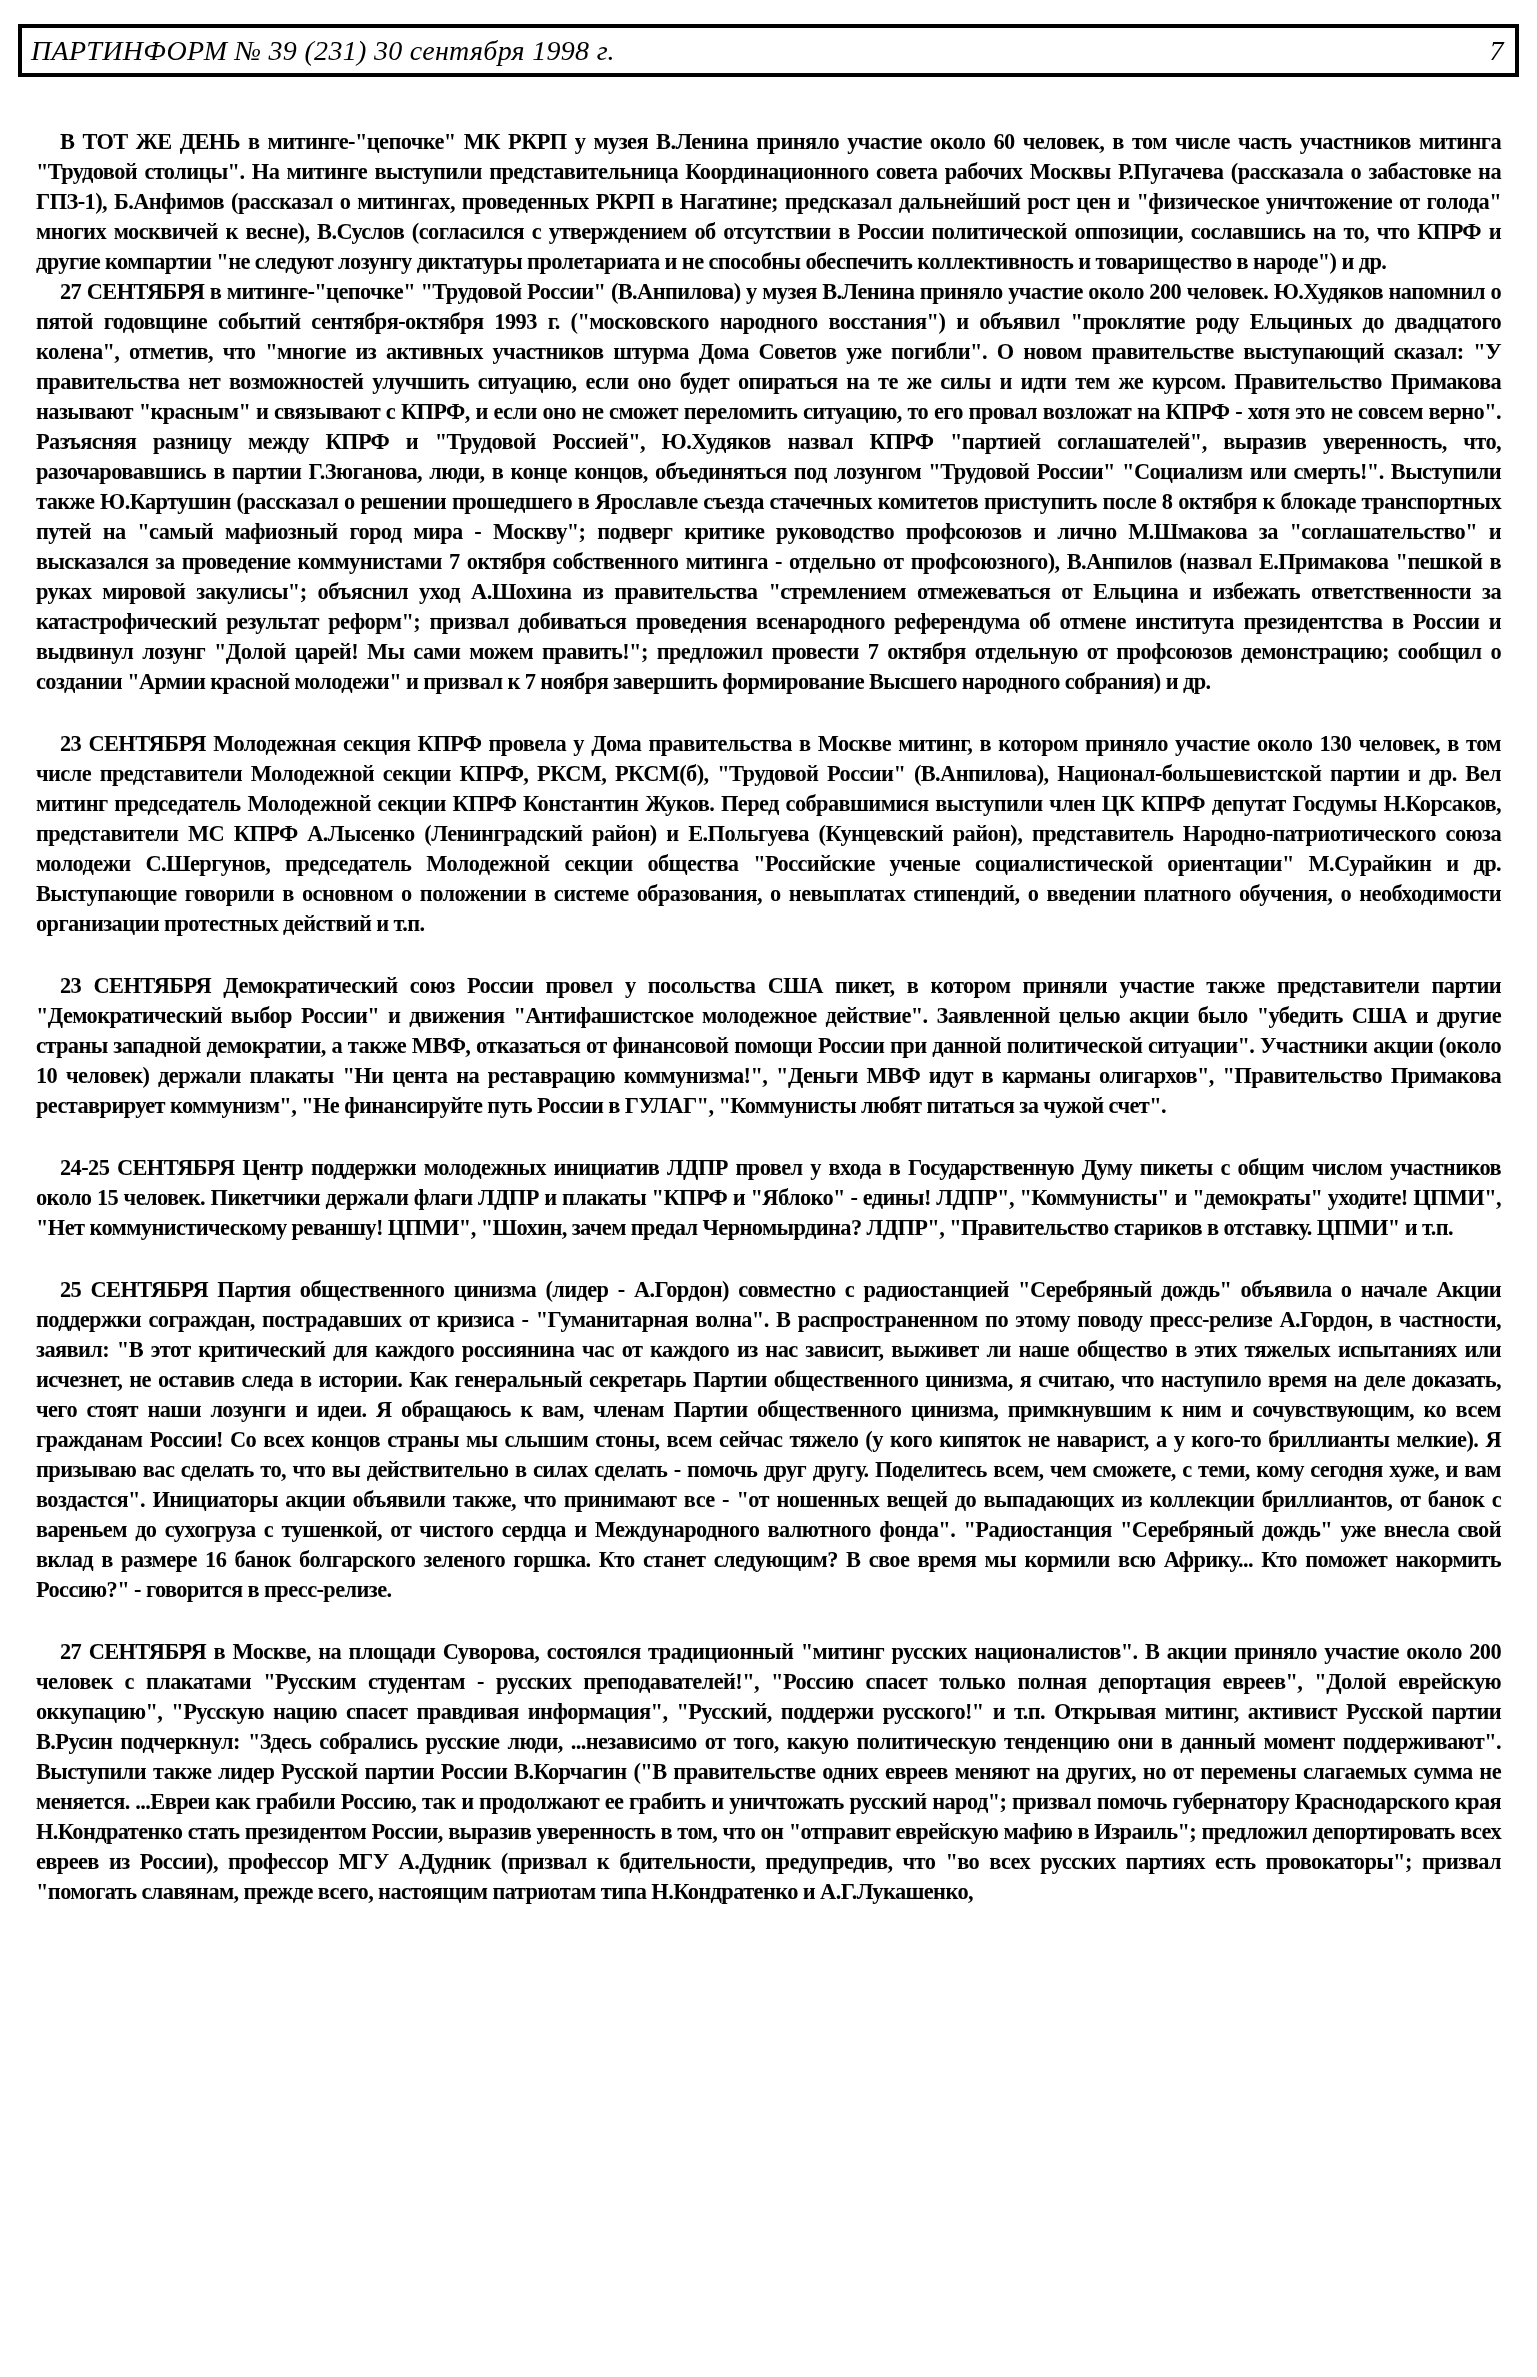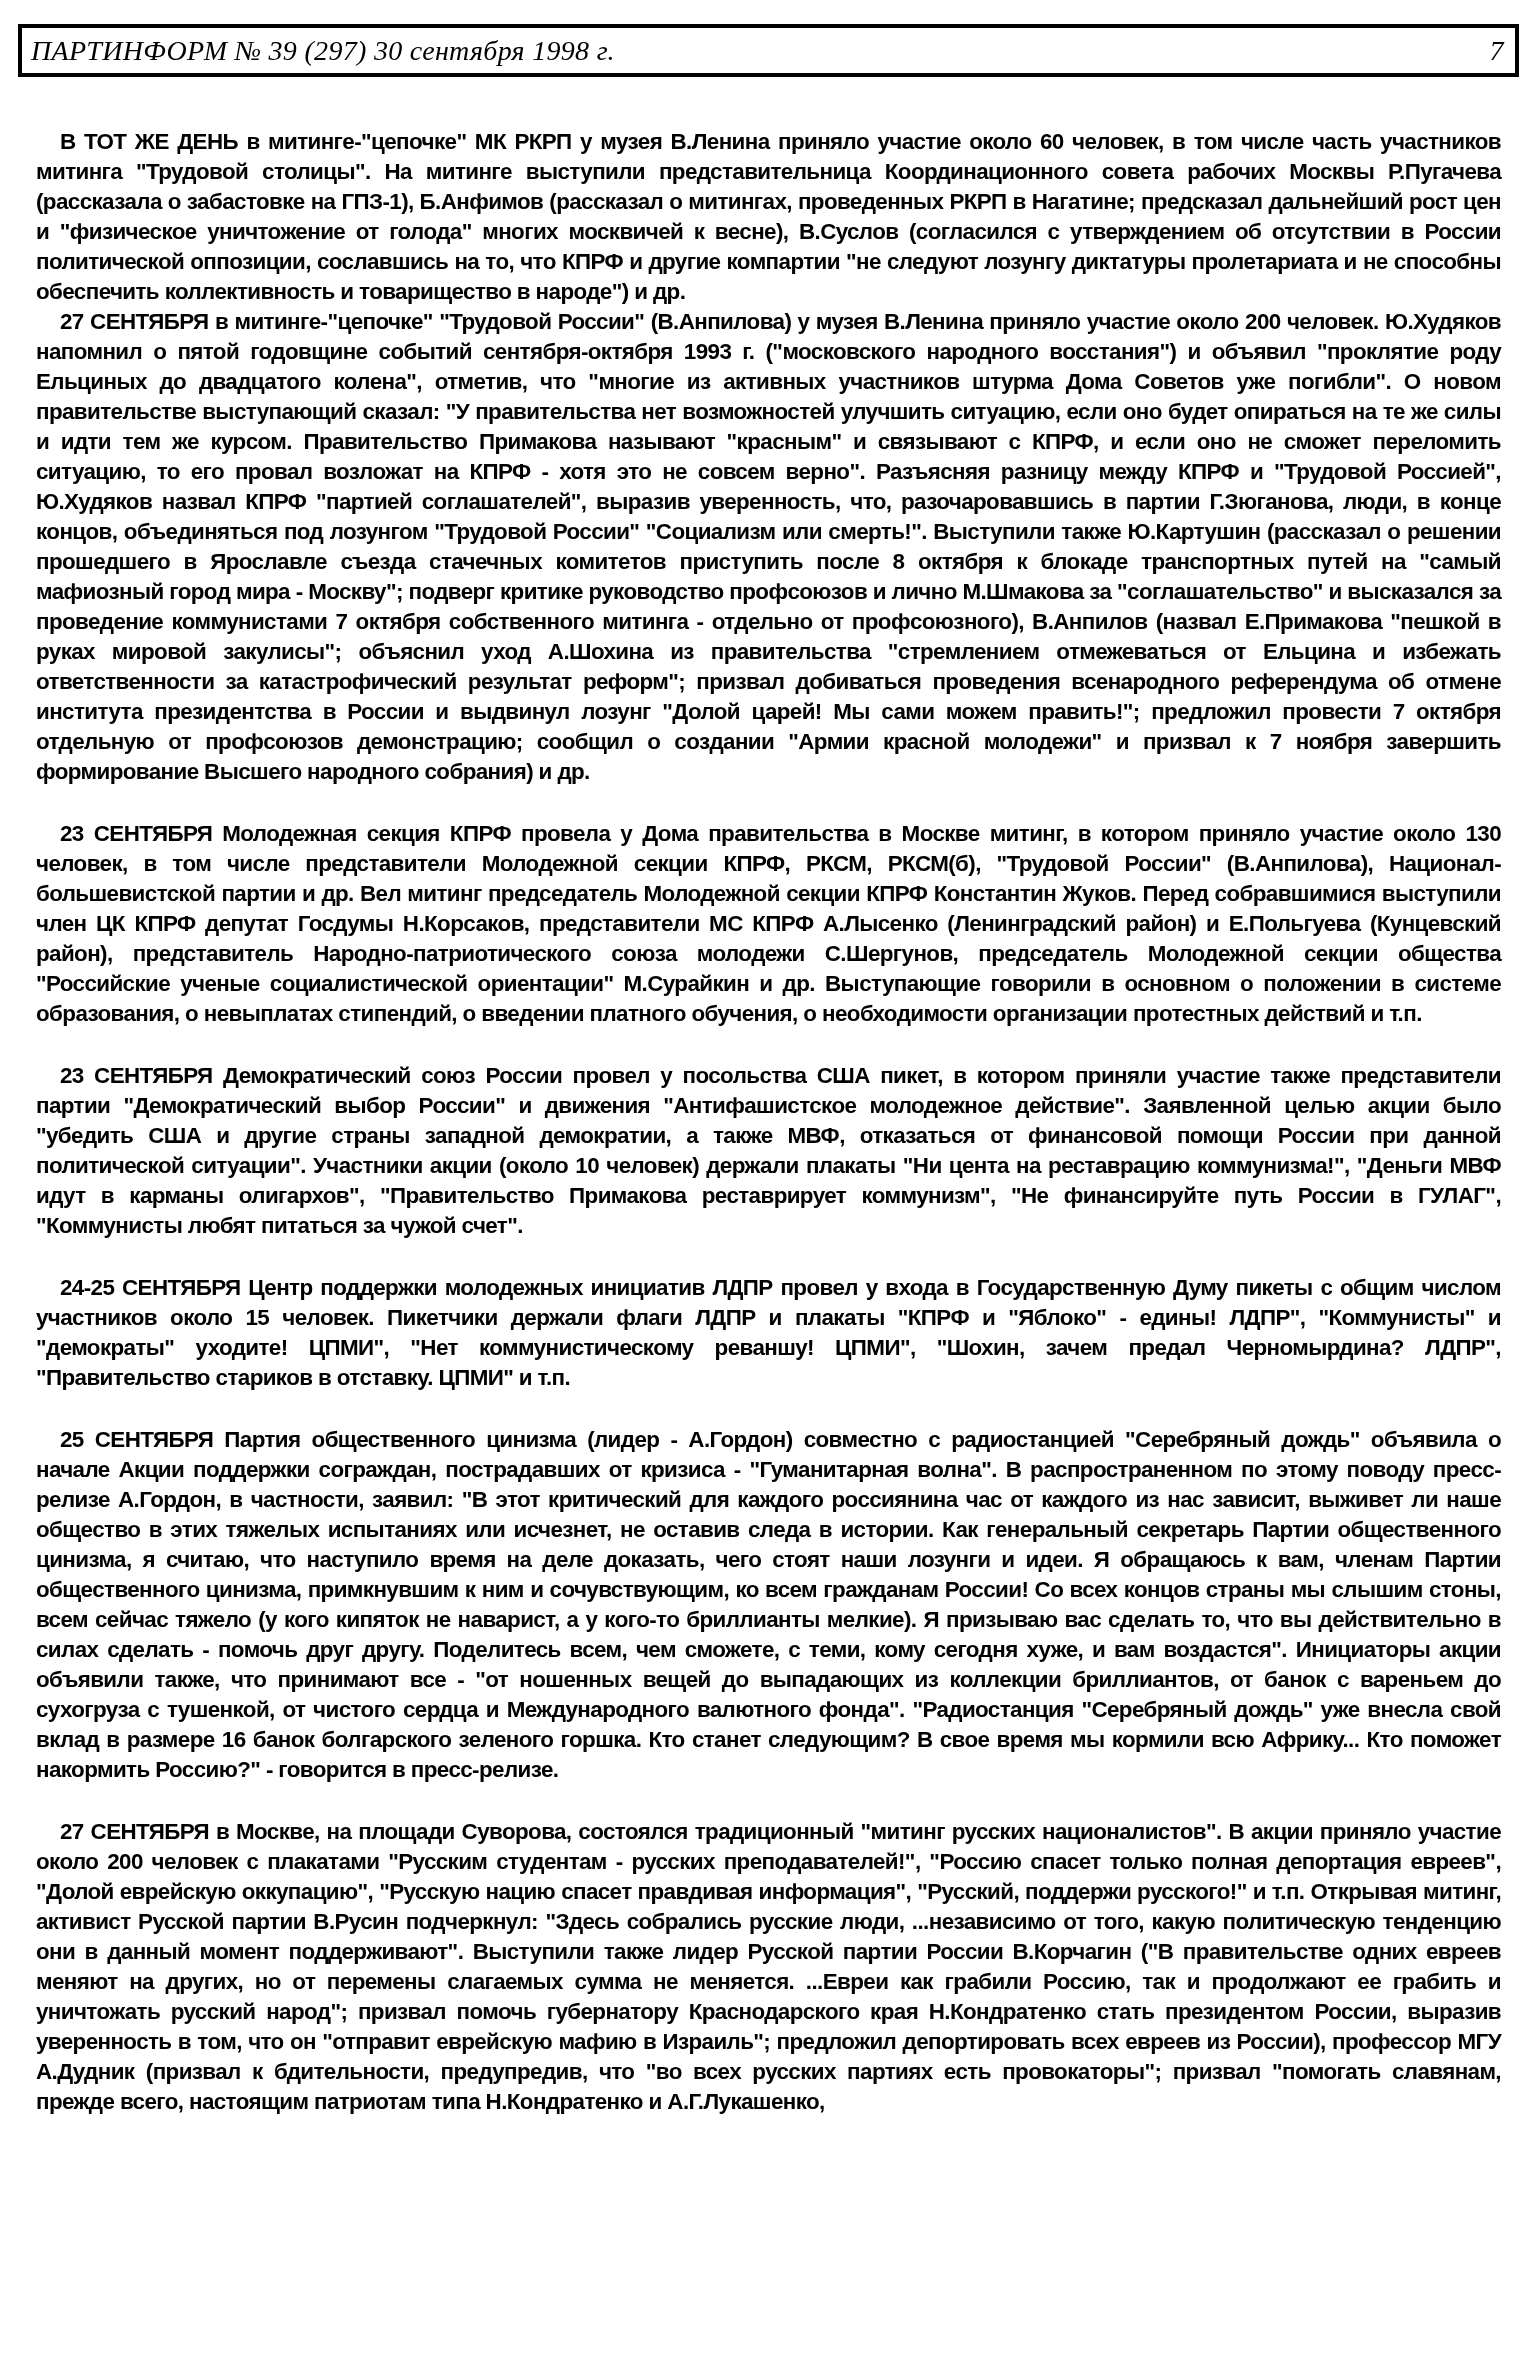--- a/index.html
+++ b/index.html
@@ -29,21 +29,21 @@
     font-size: 28px;
     white-space: nowrap;
   }
   .header-title { letter-spacing: 0.3px; }
   .page-number { font-family: "Liberation Serif", serif; }
   .body-text {
     position: absolute;
     left: 36px;
     top: 127px;
     width: 1465px;
-    font-family: Liberation Sans, sans-serif;
+    font-family: Liberation Serif, serif;
     font-weight: bold;
     font-size: 22.4px;
     line-height: 30px;
     letter-spacing: -0.6px;
     text-align: justify;
     color: #000000;
   }
   .body-text p {
     margin: 0;
     padding: 0;
@@ -52,21 +52,21 @@
   .body-text p.spaced {
     margin-top: 32px;
   }
 </style>
 </head>
 <body>
 
 <div class="page">
 
   <div class="header-box">
-    <span class="header-title">ПАРТИНФОРМ № 39 (297) 30 сентября 1998 г.</span>
+    <span class="header-title">ПАРТИНФОРМ № 39 (231) 30 сентября 1998 г.</span>
     <span class="page-number">7</span>
   </div>
 
   <div class="body-text">
     <p>В ТОТ ЖЕ ДЕНЬ в митинге-"цепочке" МК РКРП у музея В.Ленина приняло участие около 60 человек, в том числе часть участников митинга "Трудовой столицы". На митинге выступили представительница Координационного совета рабочих Москвы Р.Пугачева (рассказала о забастовке на ГПЗ-1), Б.Анфимов (рассказал о митингах, проведенных РКРП в Нагатине; предсказал дальнейший рост цен и "физическое уничтожение от голода" многих москвичей к весне), В.Суслов (согласился с утверждением об отсутствии в России политической оппозиции, сославшись на то, что КПРФ и другие компартии "не следуют лозунгу диктатуры пролетариата и не способны обеспечить коллективность и товарищество в народе") и др.</p>
     <p>27 СЕНТЯБРЯ в митинге-"цепочке" "Трудовой России" (В.Анпилова) у музея В.Ленина приняло участие около 200 человек. Ю.Худяков напомнил о пятой годовщине событий сентября-октября 1993 г. ("московского народного восстания") и объявил "проклятие роду Ельциных до двадцатого колена", отметив, что "многие из активных участников штурма Дома Советов уже погибли". О новом правительстве выступающий сказал: "У правительства нет возможностей улучшить ситуацию, если оно будет опираться на те же силы и идти тем же курсом. Правительство Примакова называют "красным" и связывают с КПРФ, и если оно не сможет переломить ситуацию, то его провал возложат на КПРФ - хотя это не совсем верно". Разъясняя разницу между КПРФ и "Трудовой Россией", Ю.Худяков назвал КПРФ "партией соглашателей", выразив уверенность, что, разочаровавшись в партии Г.Зюганова, люди, в конце концов, объединяться под лозунгом "Трудовой России" "Социализм или смерть!". Выступили также Ю.Картушин (рассказал о решении прошедшего в Ярославле съезда стачечных комитетов приступить после 8 октября к блокаде транспортных путей на "самый мафиозный город мира - Москву"; подверг критике руководство профсоюзов и лично М.Шмакова за "соглашательство" и высказался за проведение коммунистами 7 октября собственного митинга - отдельно от профсоюзного), В.Анпилов (назвал Е.Примакова "пешкой в руках мировой закулисы"; объяснил уход А.Шохина из правительства "стремлением отмежеваться от Ельцина и избежать ответственности за катастрофический результат реформ"; призвал добиваться проведения всенародного референдума об отмене института президентства в России и выдвинул лозунг "Долой царей! Мы сами можем править!"; предложил провести 7 октября отдельную от профсоюзов демонстрацию; сообщил о создании "Армии красной молодежи" и призвал к 7 ноября завершить формирование Высшего народного собрания) и др.</p>
     <p class="spaced">23 СЕНТЯБРЯ Молодежная секция КПРФ провела у Дома правительства в Москве митинг, в котором приняло участие около 130 человек, в том числе представители Молодежной секции КПРФ, РКСМ, РКСМ(б), "Трудовой России" (В.Анпилова), Национал-большевистской партии и др. Вел митинг председатель Молодежной секции КПРФ Константин Жуков. Перед собравшимися выступили член ЦК КПРФ депутат Госдумы Н.Корсаков, представители МС КПРФ А.Лысенко (Ленинградский район) и Е.Польгуева (Кунцевский район), представитель Народно-патриотического союза молодежи С.Шергунов, председатель Молодежной секции общества "Российские ученые социалистической ориентации" М.Сурайкин и др. Выступающие говорили в основном о положении в системе образования, о невыплатах стипендий, о введении платного обучения, о необходимости организации протестных действий и т.п.</p>
     <p class="spaced">23 СЕНТЯБРЯ Демократический союз России провел у посольства США пикет, в котором приняли участие также представители партии "Демократический выбор России" и движения "Антифашистское молодежное действие". Заявленной целью акции было "убедить США и другие страны западной демократии, а также МВФ, отказаться от финансовой помощи России при данной политической ситуации". Участники акции (около 10 человек) держали плакаты "Ни цента на реставрацию коммунизма!", "Деньги МВФ идут в карманы олигархов", "Правительство Примакова реставрирует коммунизм", "Не финансируйте путь России в ГУЛАГ", "Коммунисты любят питаться за чужой счет".</p>
     <p class="spaced">24-25 СЕНТЯБРЯ Центр поддержки молодежных инициатив ЛДПР провел у входа в Государственную Думу пикеты с общим числом участников около 15 человек. Пикетчики держали флаги ЛДПР и плакаты "КПРФ и "Яблоко" - едины! ЛДПР", "Коммунисты" и "демократы" уходите! ЦПМИ", "Нет коммунистическому реваншу! ЦПМИ", "Шохин, зачем предал Черномырдина? ЛДПР", "Правительство стариков в отставку. ЦПМИ" и т.п.</p>
     <p class="spaced">25 СЕНТЯБРЯ Партия общественного цинизма (лидер - А.Гордон) совместно с радиостанцией "Серебряный дождь" объявила о начале Акции поддержки сограждан, пострадавших от кризиса - "Гуманитарная волна". В распространенном по этому поводу пресс-релизе А.Гордон, в частности, заявил: "В этот критический для каждого россиянина час от каждого из нас зависит, выживет ли наше общество в этих тяжелых испытаниях или исчезнет, не оставив следа в истории. Как генеральный секретарь Партии общественного цинизма, я считаю, что наступило время на деле доказать, чего стоят наши лозунги и идеи. Я обращаюсь к вам, членам Партии общественного цинизма, примкнувшим к ним и сочувствующим, ко всем гражданам России! Со всех концов страны мы слышим стоны, всем сейчас тяжело (у кого кипяток не наварист, а у кого-то бриллианты мелкие). Я призываю вас сделать то, что вы действительно в силах сделать - помочь друг другу. Поделитесь всем, чем сможете, с теми, кому сегодня хуже, и вам воздастся". Инициаторы акции объявили также, что принимают все - "от ношенных вещей до выпадающих из коллекции бриллиантов, от банок с вареньем до сухогруза с тушенкой, от чистого сердца и Международного валютного фонда". "Радиостанция "Серебряный дождь" уже внесла свой вклад в размере 16 банок болгарского зеленого горшка. Кто станет следующим? В свое время мы кормили всю Африку... Кто поможет накормить Россию?" - говорится в пресс-релизе.</p>

